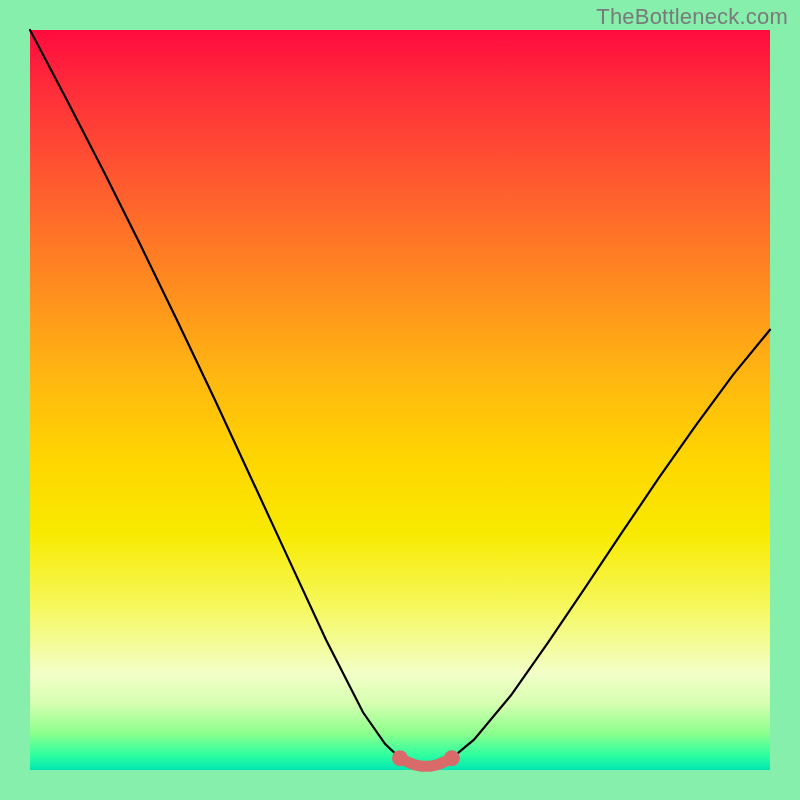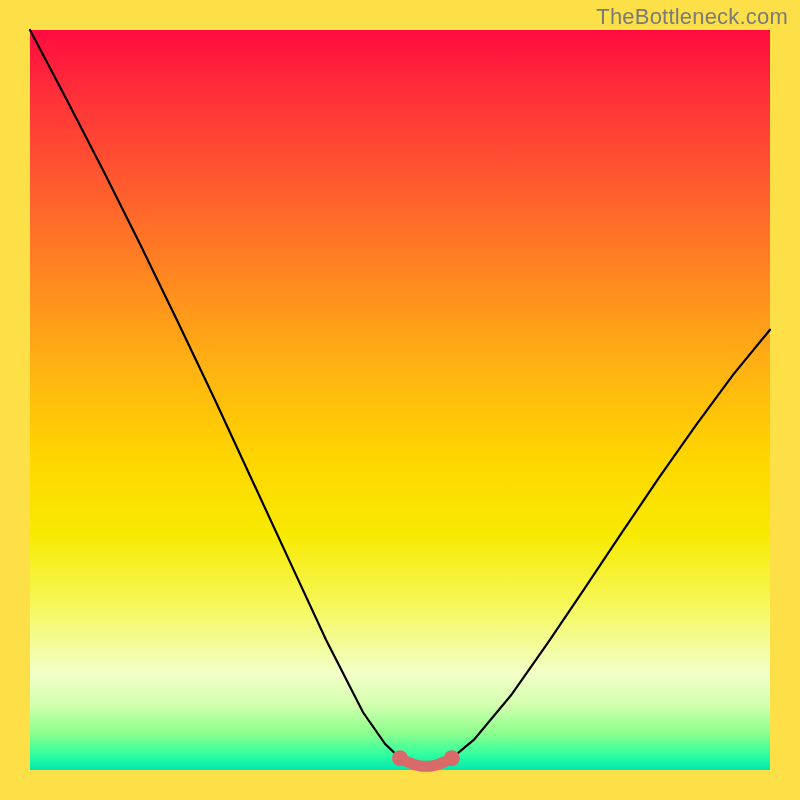--- a/index.html
+++ b/index.html
@@ -8,21 +8,21 @@
     width: 800px;
     height: 800px;
     overflow: hidden;
     background: #000;
     font-family: Arial, Helvetica, sans-serif;
   }
   .frame {
     position: relative;
     width: 800px;
     height: 800px;
-    background: #fde047;
+    background: #86efac;
   }
   .plot-area {
     position: absolute;
     left: 30px;
     top: 30px;
     width: 740px;
     height: 740px;
     background: linear-gradient(to bottom,
       #ff0b3e 0%,
       #ff2d3a 8%,

